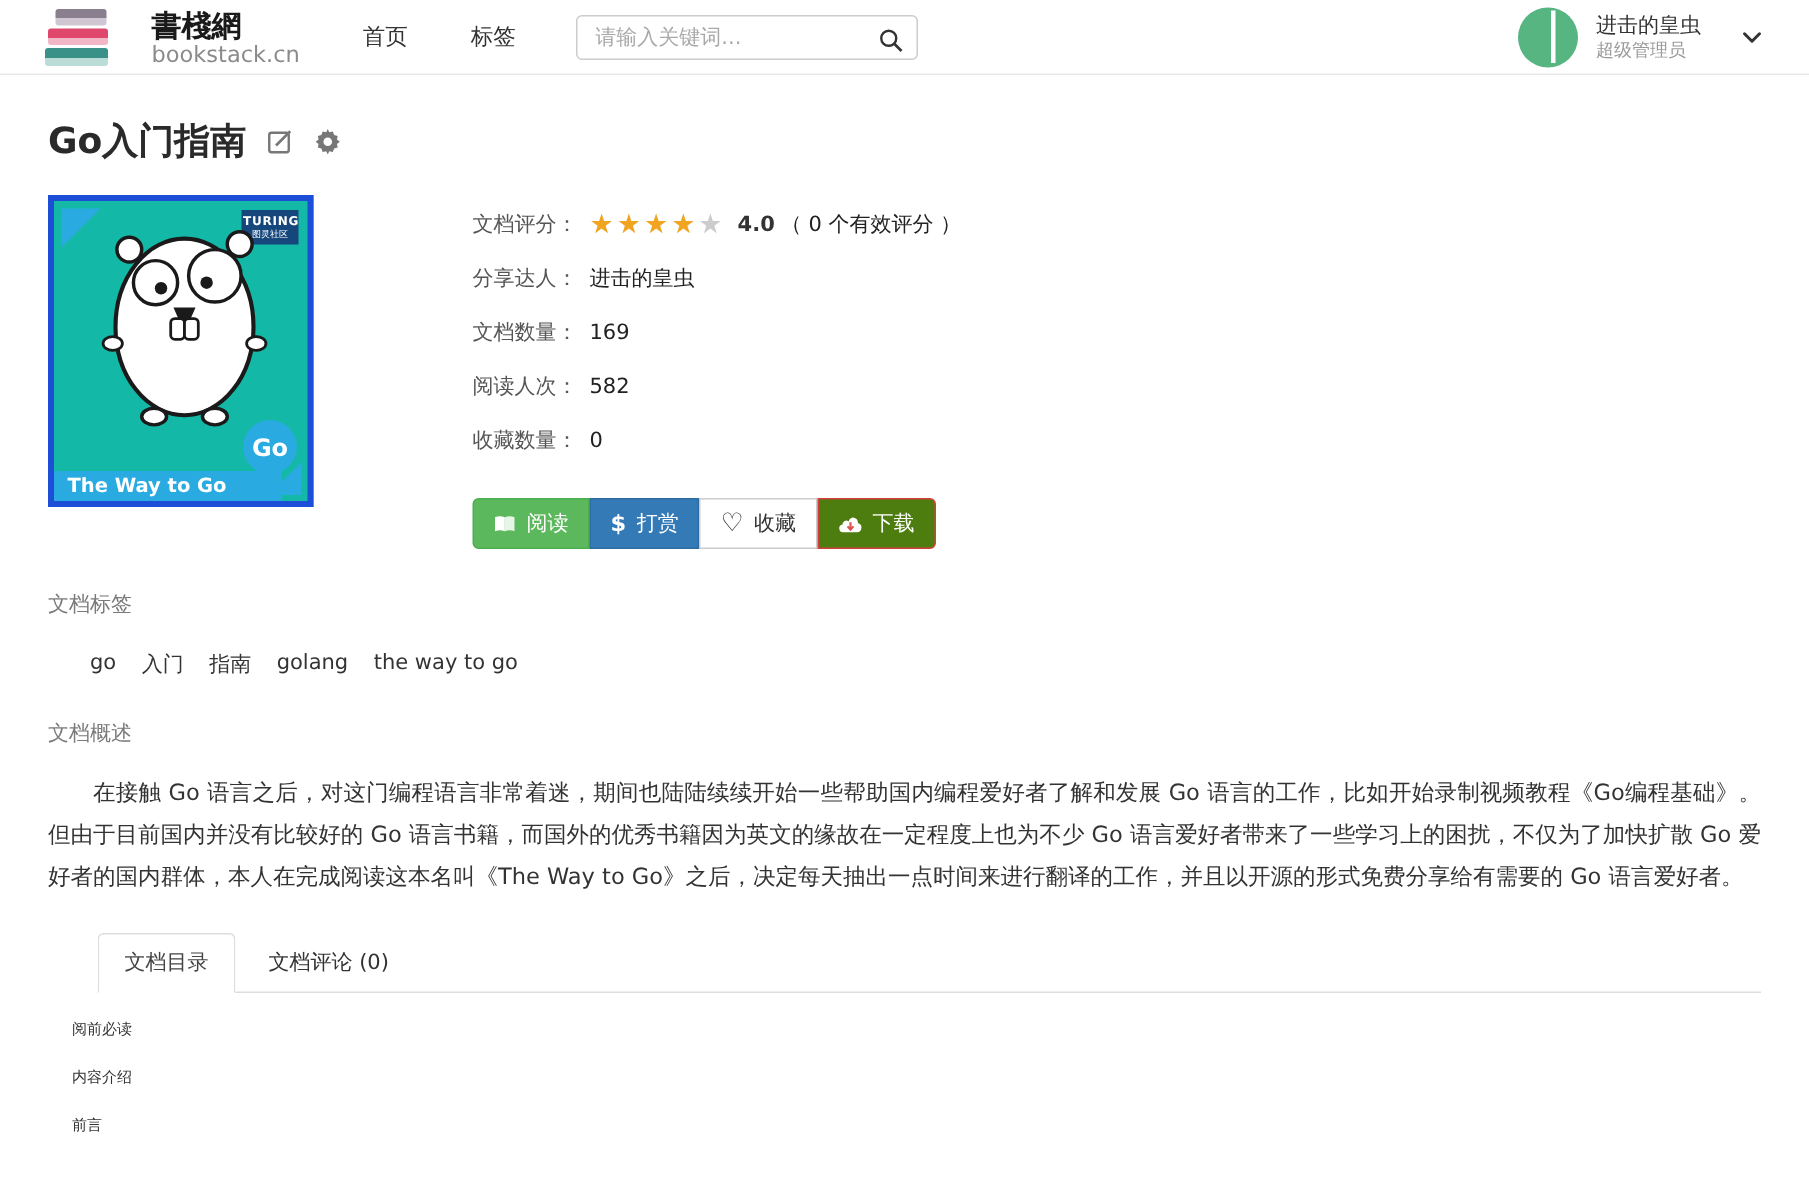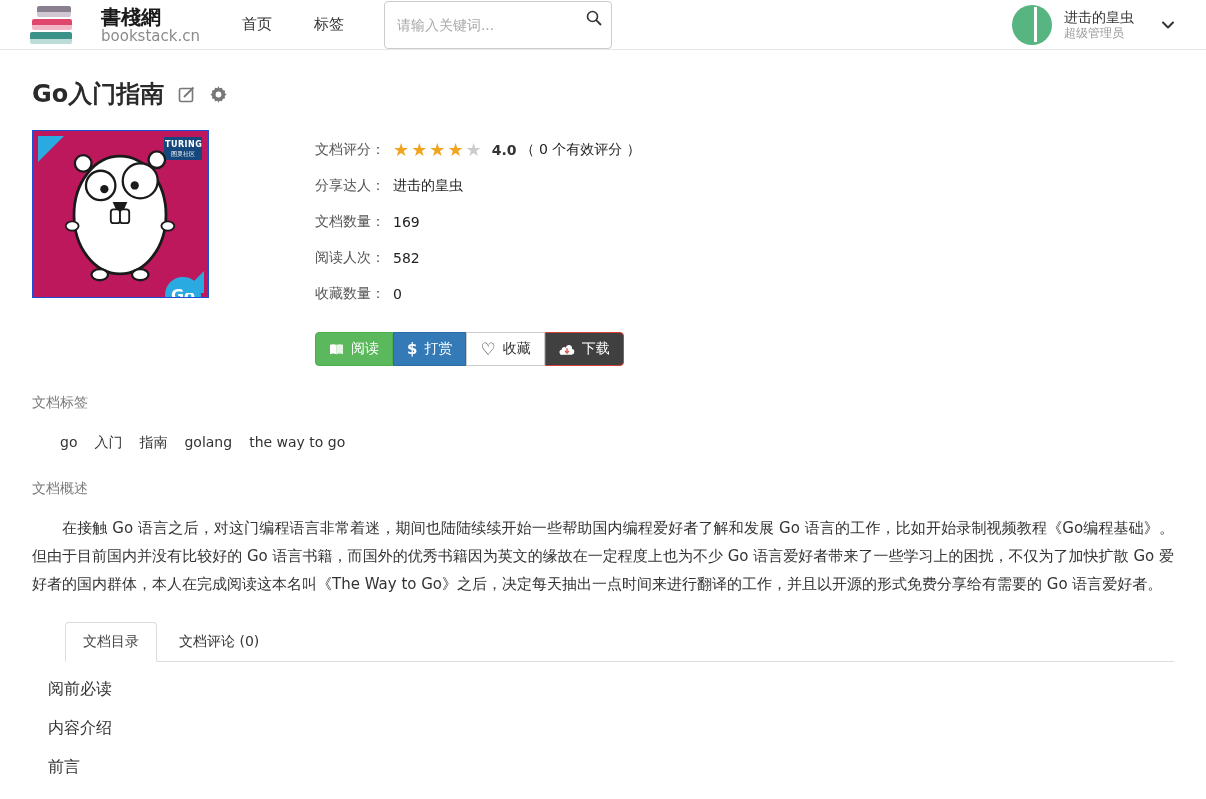--- a/index.html
+++ b/index.html
@@ -16,41 +16,41 @@
   .logo-books { width:44px; height:40px; position:relative; flex:none; }
   .logo-books i { position:absolute; border-radius:2px; }
   .lb1 { top:1px; left:7px; width:34px; height:11px; background:linear-gradient(#8a7f8f 55%, #cfc8d2 55%); }
   .lb2 { top:14px; left:2px; width:40px; height:11px; background:linear-gradient(#e0476d 55%, #f2b7c6 55%); }
   .lb3 { top:27px; left:0; width:42px; height:12px; background:linear-gradient(#3a9188 55%, #bcdcd8 55%); }
   .logo-text { line-height:1.1; }
   .logo-title { font-size:20px; font-weight:bold; font-family:"DejaVu Serif","Liberation Serif",serif; color:#1a1a1a; }
   .logo-sub { font-size:15px; color:#8a8a8a; }
   .main-nav { display:flex; gap:42px; margin-left:42px; font-size:15px; }
   .search { margin-left:40px; position:relative; }
-  .search input { width:228px; height:48px; border:1px solid #ccc; border-radius:4px; padding:6px 36px 6px 12px; font-size:14px; color:#333; outline:none; font-family:inherit; }
+  .search input { width:228px; height:30px; border:1px solid #ccc; border-radius:4px; padding:6px 36px 6px 12px; font-size:14px; color:#333; outline:none; font-family:inherit; }
   .search input::placeholder { color:#a9a9a9; }
   .search-btn { position:absolute; right:3px; top:3px; width:30px; height:29px; border:none; background:transparent; cursor:pointer; display:flex; align-items:center; justify-content:center; }
   .user { margin-left:auto; display:flex; align-items:center; cursor:pointer; }
   .avatar { width:40px; height:40px; border-radius:50%; background:#56b581; position:relative; overflow:hidden; flex:none; }
   .avatar::after { content:""; position:absolute; left:56%; top:6%; width:3px; height:88%; background:#fff; }
   .user-text { margin-left:12px; line-height:1.3; }
   .user-name { font-size:14px; color:#333; }
   .user-role { font-size:12px; color:#9a9a9a; }
   .chevron { margin-left:26px; display:flex; }
 
   
   .container { padding:0 32px; }
   .title-row { display:flex; align-items:center; gap:14px; margin-top:28px; }
   .page-title { font-size:24px; font-weight:700; margin:0; color:#2a2a2a; }
   .icon-btn { background:none; border:none; padding:0; cursor:pointer; display:flex; }
 
   .book-section { display:flex; margin-top:20px; }
 
   
-  .cover { width:177px; height:168px; position:relative; background:#be185d; border:1px solid #1d4ed8; flex:none; overflow:hidden; }
+  .cover { width:177px; height:208px; position:relative; background:#14b8a6; border:4px solid #1d4ed8; flex:none; overflow:hidden; }
   .tri-tl { position:absolute; top:5px; left:5px; width:0; height:0; border-top:26px solid #29abe2; border-right:26px solid transparent; }
   .tri-br { position:absolute; bottom:4px; right:4px; width:0; height:0; border-bottom:22px solid #29abe2; border-left:22px solid transparent; }
   .turing-badge { position:absolute; top:6px; right:6px; width:38px; background:#16477c; color:#fff; text-align:center; padding:3px 1px; line-height:1.2; }
   .turing-badge .t1 { font-size:8px; font-weight:bold; letter-spacing:.5px; }
   .turing-badge .t2 { font-size:6px; }
   .gopher { position:absolute; top:14px; left:12px; }
   .go-circle { position:absolute; top:146px; right:7px; width:36px; height:36px; border-radius:50%; background:#29abe2; color:#fff; font-weight:bold; font-size:16px; display:flex; align-items:center; justify-content:center; }
   .cover-banner { position:absolute; top:180px; left:0; width:152px; height:21px; background:#29abe2; color:#fff; font-weight:bold; font-size:13px; line-height:21px; padding-left:9px; }
   .cover-title { position:absolute; top:203px; left:9px; font-size:20px; font-weight:bold; color:#111; letter-spacing:1px; }
 
@@ -62,34 +62,34 @@
   .star-filled { color:#f0a420; }
   .star-empty { color:#ccc; }
   .rating-value { font-weight:700; margin-right:4px; }
   .info-value { color:#222; }
 
   .btn-group { margin-top:13px; display:inline-flex; }
   .btn { height:34px; padding:0 13px; display:inline-flex; align-items:center; gap:7px; font-size:14px; color:#fff; border:1px solid transparent; cursor:pointer; font-family:inherit; }
   .btn-read { background:#5cb85c; border-color:#4cae4c; border-radius:4px 0 0 4px; }
   .btn-reward { background:#337ab7; border-color:#2e6da4; }
   .btn-fav { background:#fff; color:#333; border-color:#ccc; }
-  .btn-down { background:#404040; border-color:#d43f3a; border-radius:0 4px 4px 0; }
+  .btn-down { background:#4d7c0f; border-color:#d43f3a; border-radius:0 4px 4px 0; }
   .dollar { font-weight:bold; font-size:15px; }
   .heart { font-size:17px; line-height:1; }
 
   .section-heading { color:#7a7a7a; font-size:14px; margin-top:28px; }
   .tags { padding-left:28px; margin-top:22px; display:flex; gap:17px; font-size:14px; }
   .overview-text { font-size:15px; line-height:28px; text-indent:2em; margin:16px 0 0; color:#333; text-align:justify; }
 
   .tabs { margin-top:24px; border-bottom:1px solid #ddd; display:flex; gap:4px;margin-left:33px; }
   .tab { padding:10px 17px; font-size:14px; margin-bottom:-1px; cursor:pointer; color:#333; border:1px solid transparent; }
   .tab.active { border-color:#ddd; border-bottom-color:#fff; border-radius:4px 4px 0 0; background:#fff; color:#444; }
 
   .toc { list-style:none; margin:8px 0 0; padding:0; }
-  .toc li { padding:9px 16px; font-size:16px; cursor:pointer; }
+  .toc li { padding:9px 16px; font-size:10px; cursor:pointer; }
 </style>
 </head>
 <body>
 
 <header class="header">
   <div class="logo">
     <div class="logo-books">
         <i class="lb1"></i>
         <i class="lb2"></i>
         <i class="lb3"></i>

